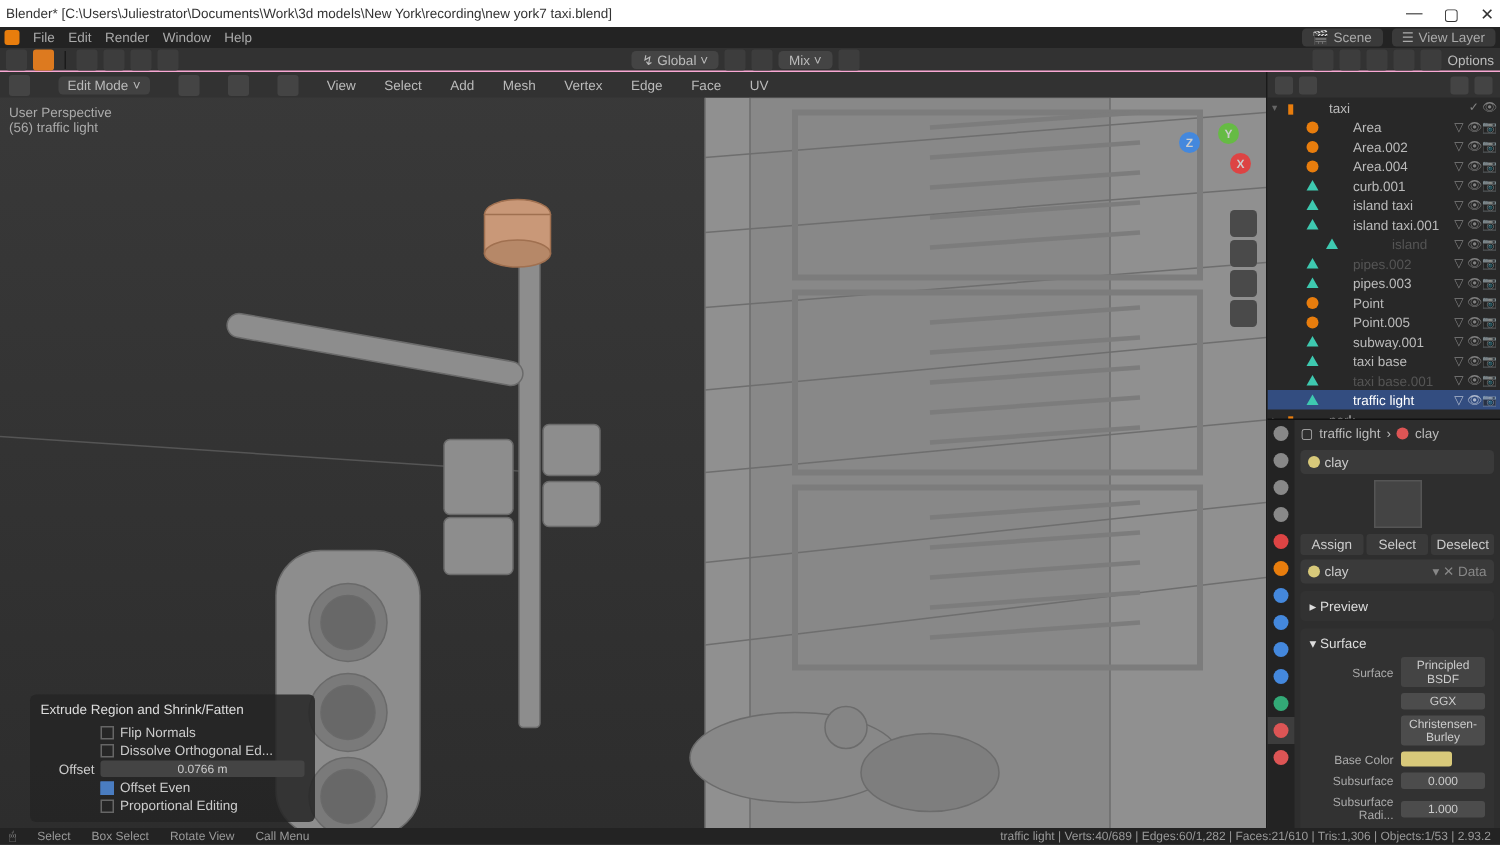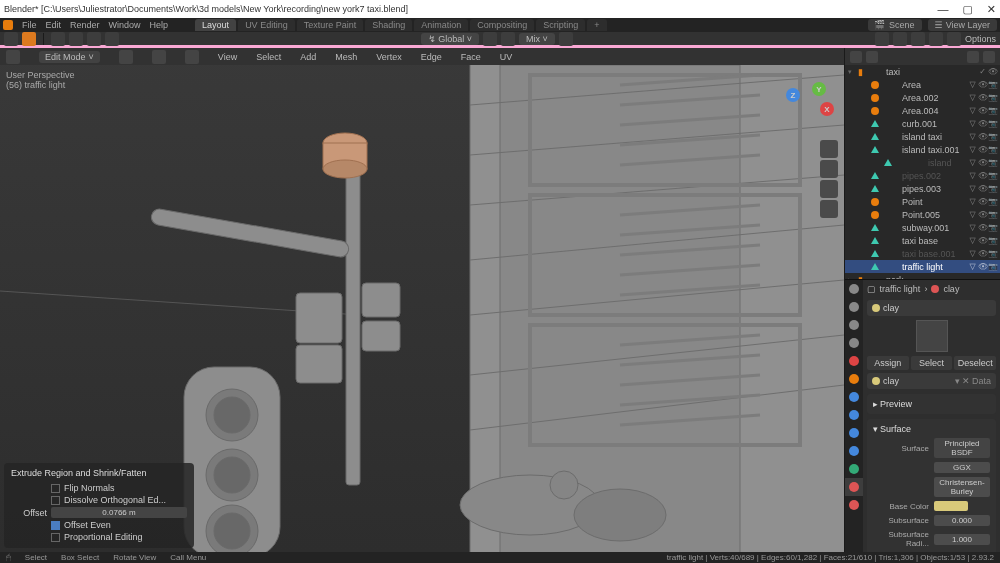--- a/index.html
+++ b/index.html
@@ -11,21 +11,21 @@
 
 .menubar { height: 14px; background: #232323; display: flex; align-items: center; padding: 0 3px; gap: 9px; font-size: 9px; color: #aaa; }
 .menubar .logo { width: 10px; height: 10px; background: #e87d0d; border-radius: 2px; }
 .menubar .tabs { display: flex; gap: 2px; margin-left: 18px; }
 .menubar .tab { padding: 1px 7px; background: #2d2d2d; border-radius: 3px 3px 0 0; color: #888; }
 .menubar .tab.active { background: #424242; color: #ddd; }
 .menubar .spacer { flex: 1; }
 .menubar .scenebox { display: flex; gap: 6px; align-items: center; }
 .menubar .pill { background: #3a3a3a; padding: 1px 7px; border-radius: 3px; display: flex; align-items: center; gap: 3px; }
 
-.toolbar2 { height: 16px; background: #323232; display: flex; align-items: center; padding: 0 4px; gap: 4px; font-size: 9px; color: #bbb; border-bottom: 3px solid #f9a8d4; }
+.toolbar2 { height: 16px; background: #323232; display: flex; align-items: center; padding: 0 4px; gap: 4px; font-size: 9px; color: #bbb; border-bottom: 1px solid #f9a8d4; }
 .toolbar2 .iconbtn { width: 14px; height: 14px; background: #3d3d3d; border-radius: 2px; }
 .toolbar2 .iconbtn.orange { background: #dd7a1f; }
 .toolbar2 .sep { width: 1px; height: 12px; background: #1a1a1a; margin: 0 3px; }
 .toolbar2 .spacer { flex: 1; }
 .toolbar2 .pill { background: #444; padding: 1px 7px; border-radius: 3px; }
 
 .main { position: relative; display: flex; height: calc(563px - 18px - 14px - 16px - 11px); }
 .viewport { flex: 1; background: linear-gradient(#393939 0%, #2d2d2d 100%); position: relative; overflow: hidden; }
 .viewport .header { position: absolute; top: 0; left: 0; right: 0; height: 17px; background: #323232; display: flex; align-items: center; padding: 0 6px; gap: 19px; font-size: 9px; color: #bbb; z-index: 5; }
 .viewport .header .modebox { background: #424242; padding: 1px 6px; border-radius: 3px; display: flex; align-items: center; gap: 3px; }
@@ -36,21 +36,21 @@
 .viewport .gizmo .axis { position: absolute; width: 14px; height: 14px; border-radius: 50%; font-size: 8px; display: flex; align-items: center; justify-content: center; font-weight: bold; }
 .viewport .gizmo .x { background: #d44; right: 0; top: 20px; }
 .viewport .gizmo .y { background: #6b4; right: 8px; top: 0; }
 .viewport .gizmo .z { background: #48d; left: 4px; top: 6px; }
 .viewport .sidetools { position: absolute; top: 92px; right: 6px; display: flex; flex-direction: column; gap: 2px; z-index: 4; }
 .viewport .sidetools .iconbtn { width: 18px; height: 18px; background: #4a4a4a; border-radius: 3px; }
 
 .scene3d { position: absolute; inset: 17px 0 0 0; }
 .scene3d svg { width: 100%; height: 100%; }
 
-.opbox { position: absolute; bottom: 4px; left: 4px; width: 190px; background: rgba(36,36,36,0.85); border-radius: 4px; padding: 5px 7px; font-size: 9px; color: #ccc; z-index: 6; margin-top: 38px; }
+.opbox { position: absolute; bottom: 4px; left: 20px; width: 190px; background: rgba(36,36,36,0.85); border-radius: 4px; padding: 5px 7px; font-size: 9px; color: #ccc; z-index: 6; margin-top: 38px; }
 .opbox .title { color: #ddd; margin-bottom: 4px; }
 .opbox .row { display: flex; align-items: center; padding: 1px 0; gap: 4px; }
 .opbox .cb { width: 9px; height: 9px; border: 1px solid #666; }
 .opbox .cb.on { background: #4a7dc1; border-color: #4a7dc1; }
 .opbox .slider { flex: 1; height: 11px; background: #444; border-radius: 2px; text-align: center; font-size: 8px; line-height: 11px; }
 
 .subtitle { position: absolute; bottom: 18px; left: 0; right: 156px; text-align: center; z-index: 10; pointer-events: none; }
 .subtitle .cn { color: #fff; font-size: 14px; text-shadow: 0 0 3px #000, 0 0 3px #000; font-weight: 500; }
 .subtitle .en { color: #fff; font-size: 13px; text-shadow: 0 0 3px #000, 0 0 3px #000; }
 
@@ -104,30 +104,20 @@
   </div>
 </div>
 
 <div class="menubar">
   <div class="logo"></div>
   <span>File</span>
   <span>Edit</span>
   <span>Render</span>
   <span>Window</span>
   <span>Help</span>
-  <div class="tabs">
-    <div class="tab active">Layout</div>
-    <div class="tab">UV Editing</div>
-    <div class="tab">Texture Paint</div>
-    <div class="tab">Shading</div>
-    <div class="tab">Animation</div>
-    <div class="tab">Compositing</div>
-    <div class="tab">Scripting</div>
-    <div class="tab">+</div>
-  </div>
   <div class="spacer"></div>
   <div class="scenebox">
     <div class="pill">
         <span>🎬</span>
         <span>Scene</span>
       </div>
     <div class="pill">
         <span>☰</span>
         <span>View Layer</span>
       </div>

